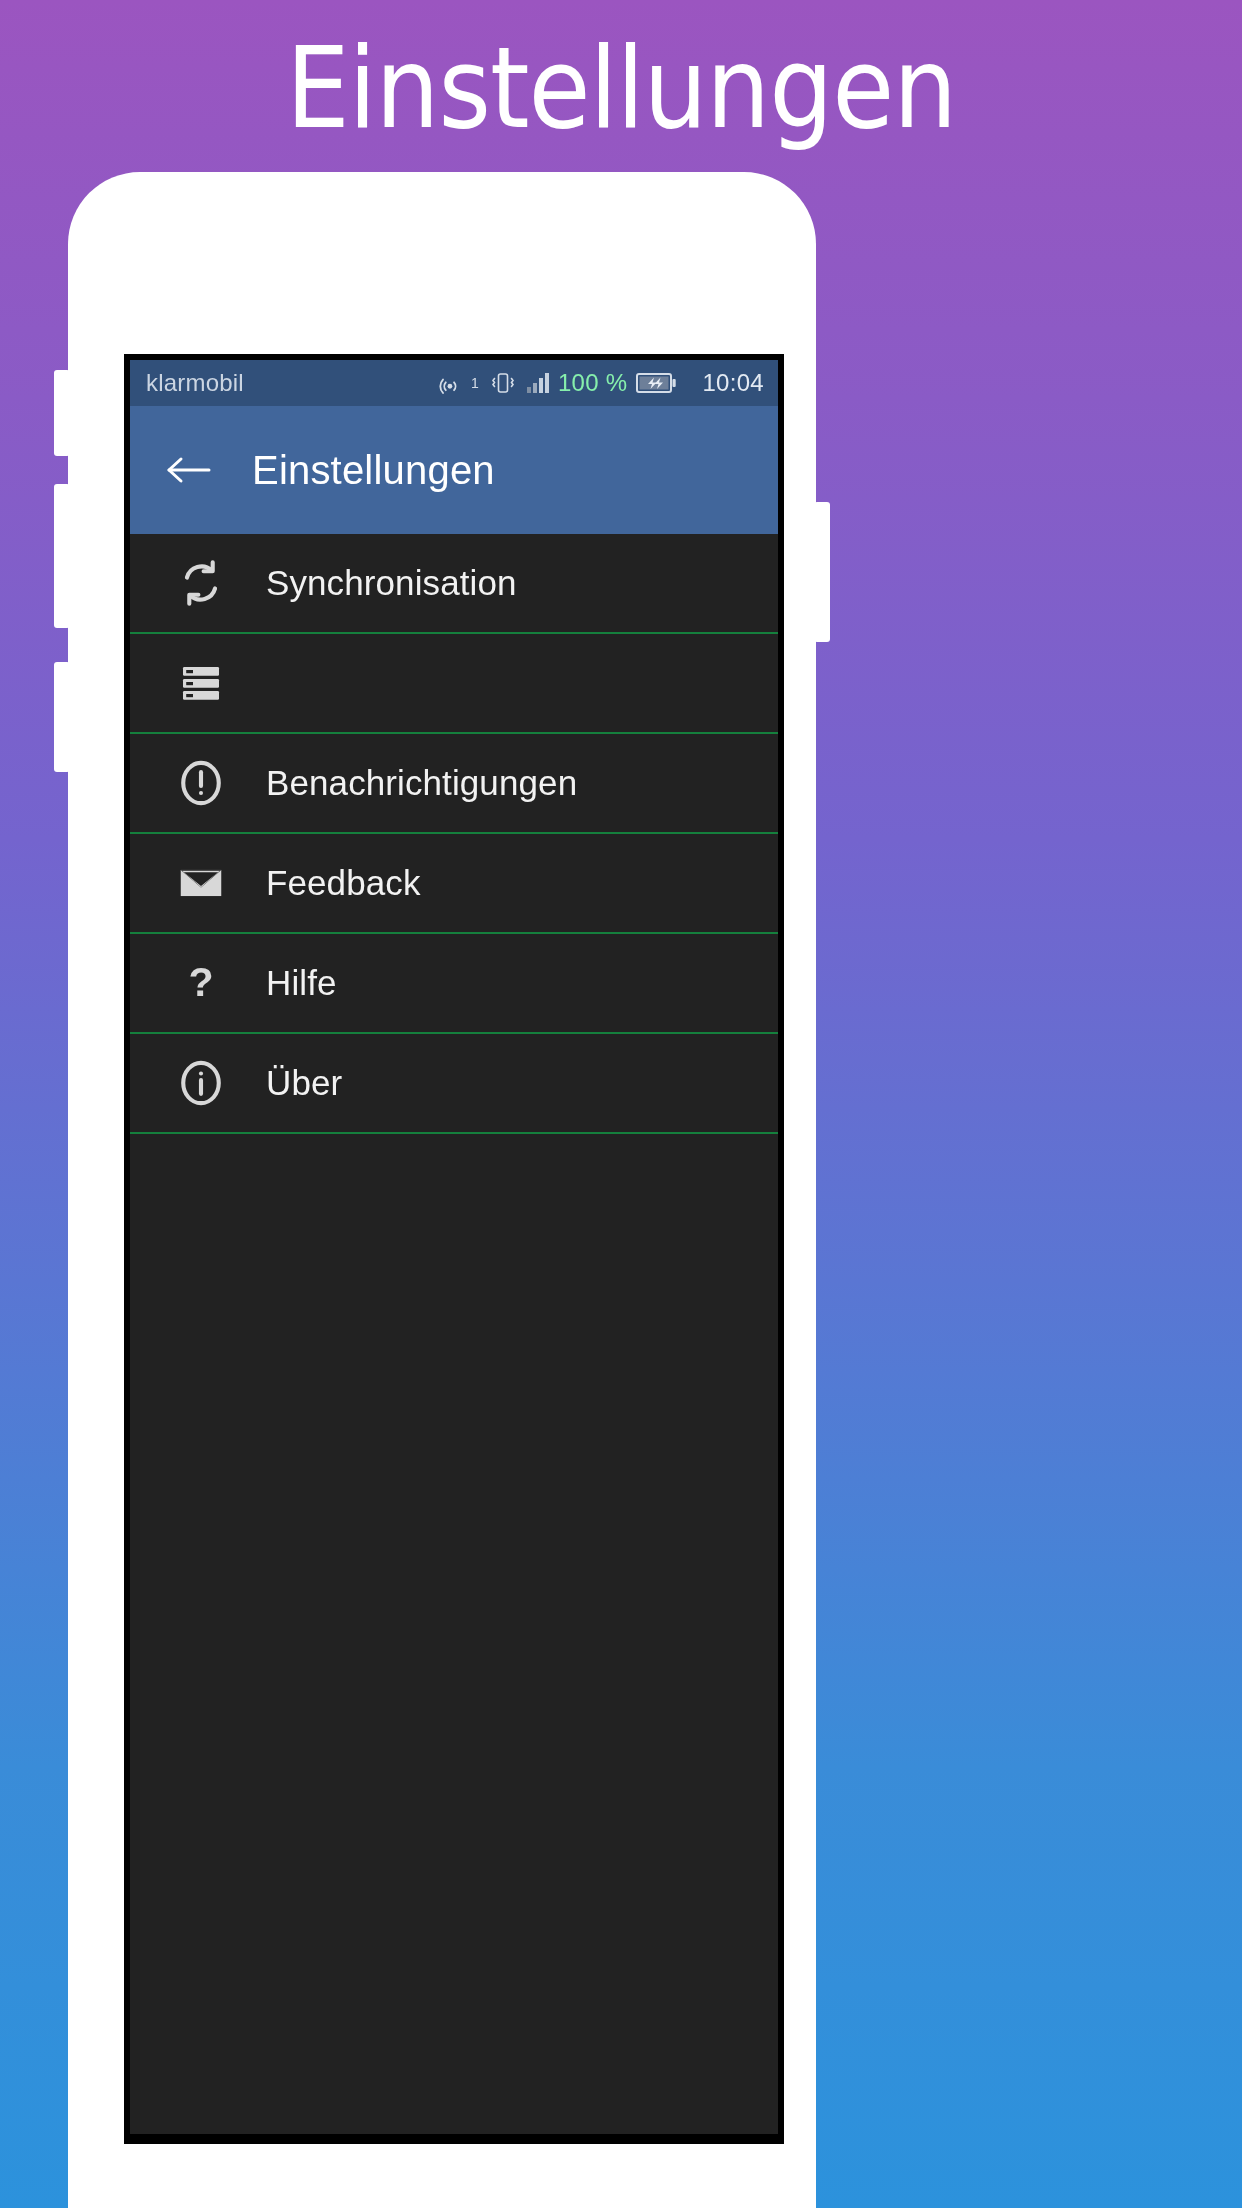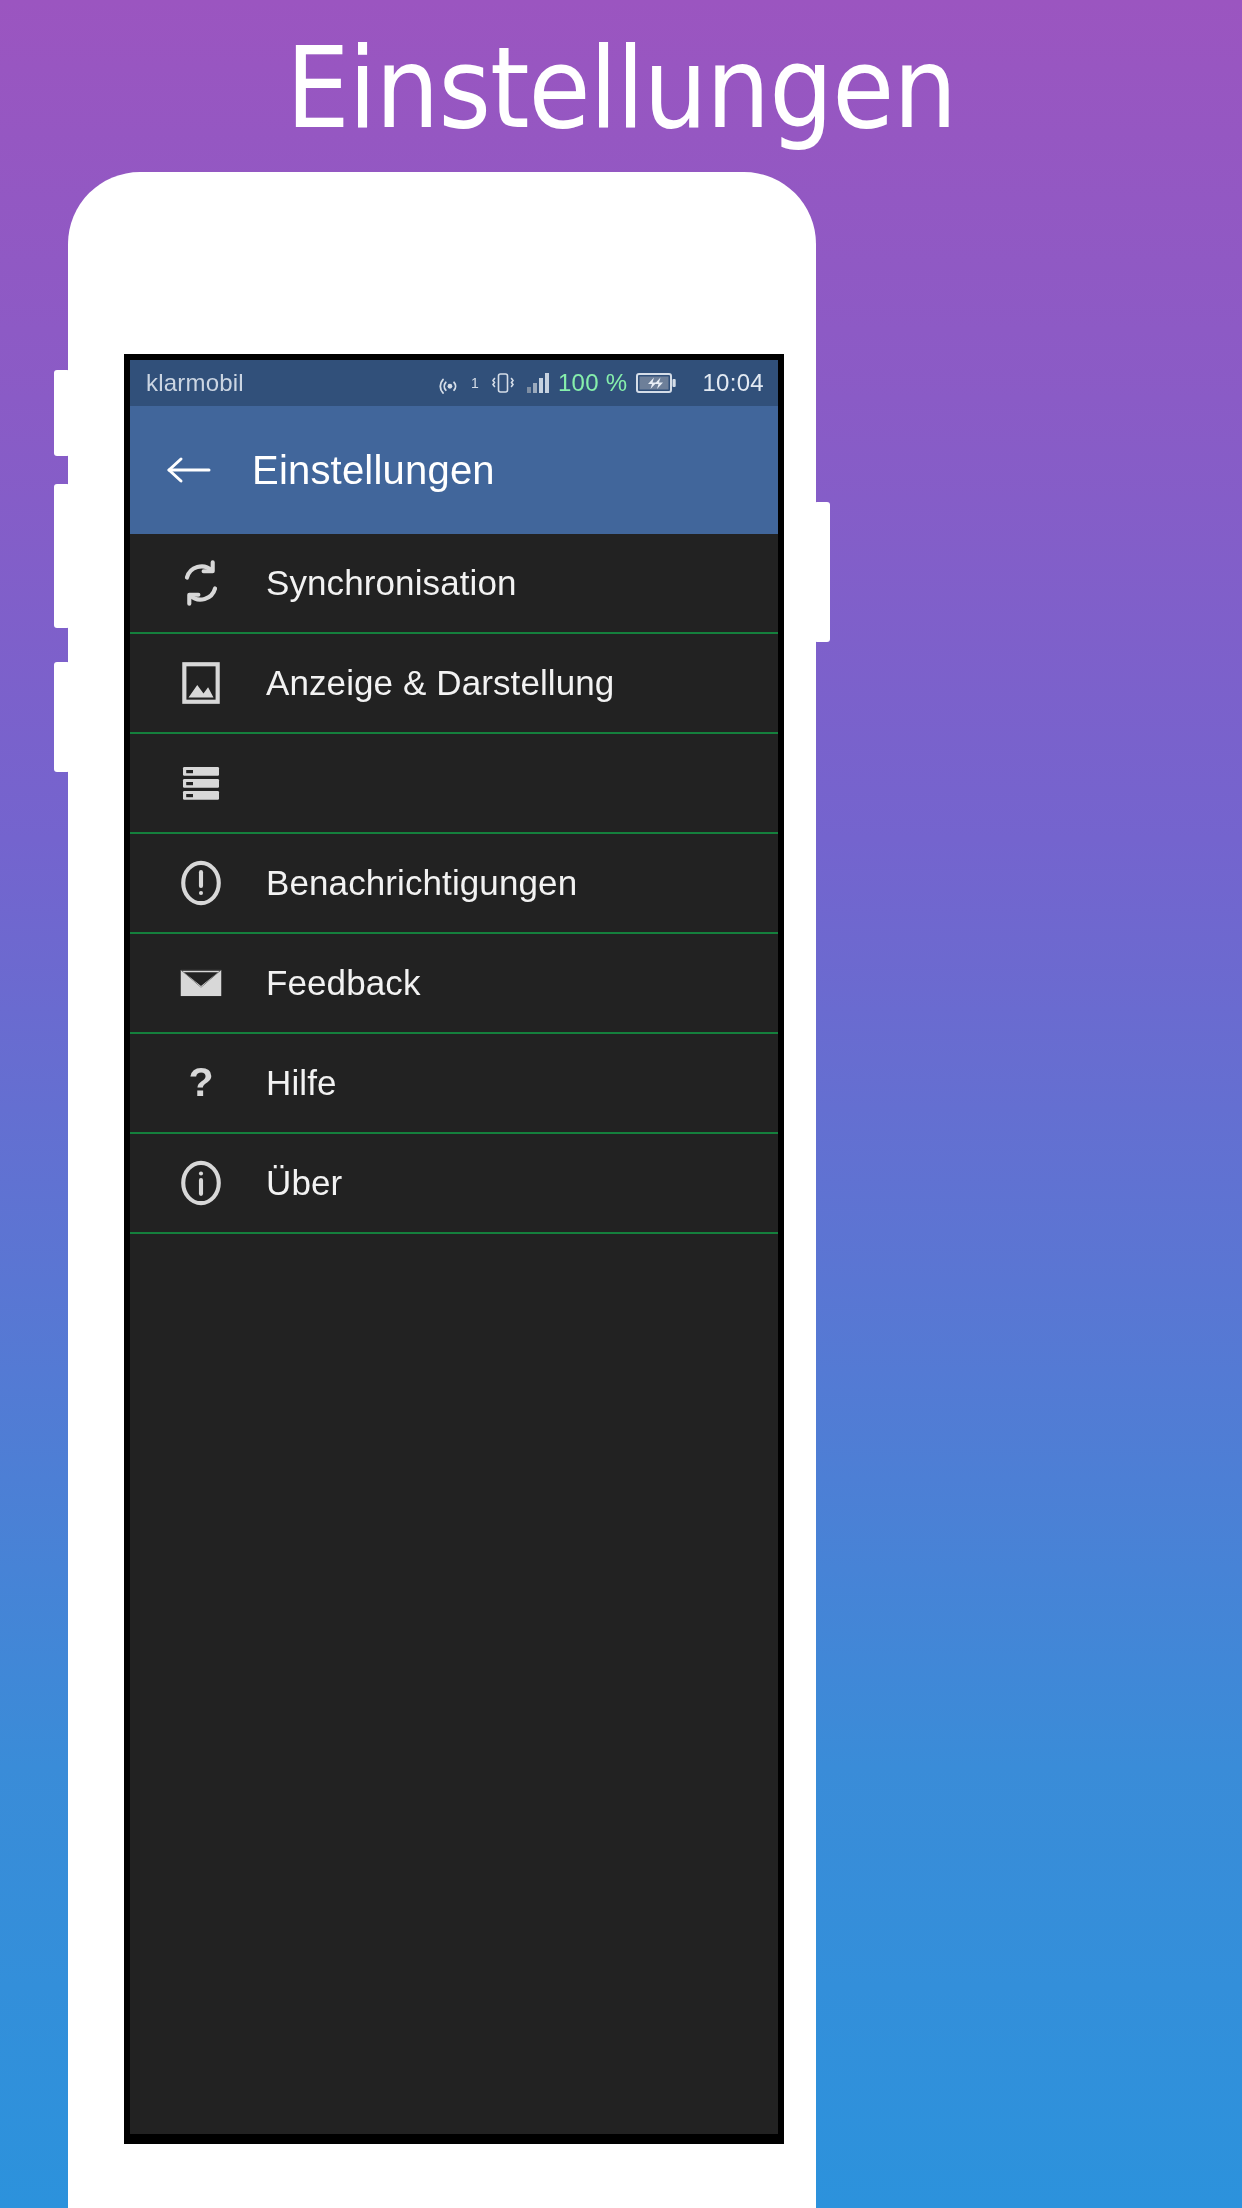--- a/index.html
+++ b/index.html
@@ -198,29 +198,20 @@
             <svg width="52" height="52" viewBox="0 0 24 24" fill="none" stroke="#D8D8D8" stroke-width="1.9" stroke-linecap="round" stroke-linejoin="round">
               <path d="M5.5 9.5A7 7 0 0 1 17 6.2"></path>
               <polyline points="17.4,2.4 17.4,6.6 13.2,6.6"></polyline>
               <path d="M18.5 14.5A7 7 0 0 1 7 17.8"></path>
               <polyline points="6.6,21.6 6.6,17.4 10.8,17.4"></polyline>
             </svg>
           </span>
           <span class="item-label">Synchronisation</span>
         </div>
 
-        <div class="list-item">
-          <span class="item-icon">
-            <svg width="50" height="50" viewBox="0 0 24 24">
-              <rect x="4" y="3" width="16" height="18" fill="none" stroke="#D8D8D8" stroke-width="2"></rect>
-              <path d="M6 19l4.2-6 3 4 2.2-3L18 19z" fill="#D8D8D8"></path>
-            </svg>
-          </span>
-          <span class="item-label">Anzeige &amp; Darstellung</span>
-        </div>
 
         <div class="list-item">
           <span class="item-icon">
             <svg width="48" height="48" viewBox="0 0 24 24">
               <rect x="3" y="4" width="18" height="4.4" rx="0.6" fill="#D8D8D8"></rect>
               <rect x="3" y="10" width="18" height="4.4" rx="0.6" fill="#D8D8D8"></rect>
               <rect x="3" y="16" width="18" height="4.4" rx="0.6" fill="#D8D8D8"></rect>
               <rect x="4.6" y="5.5" width="3.4" height="1.6" fill="#222222"></rect>
               <rect x="4.6" y="11.5" width="3.4" height="1.6" fill="#222222"></rect>
               <rect x="4.6" y="17.5" width="3.4" height="1.6" fill="#222222"></rect>

